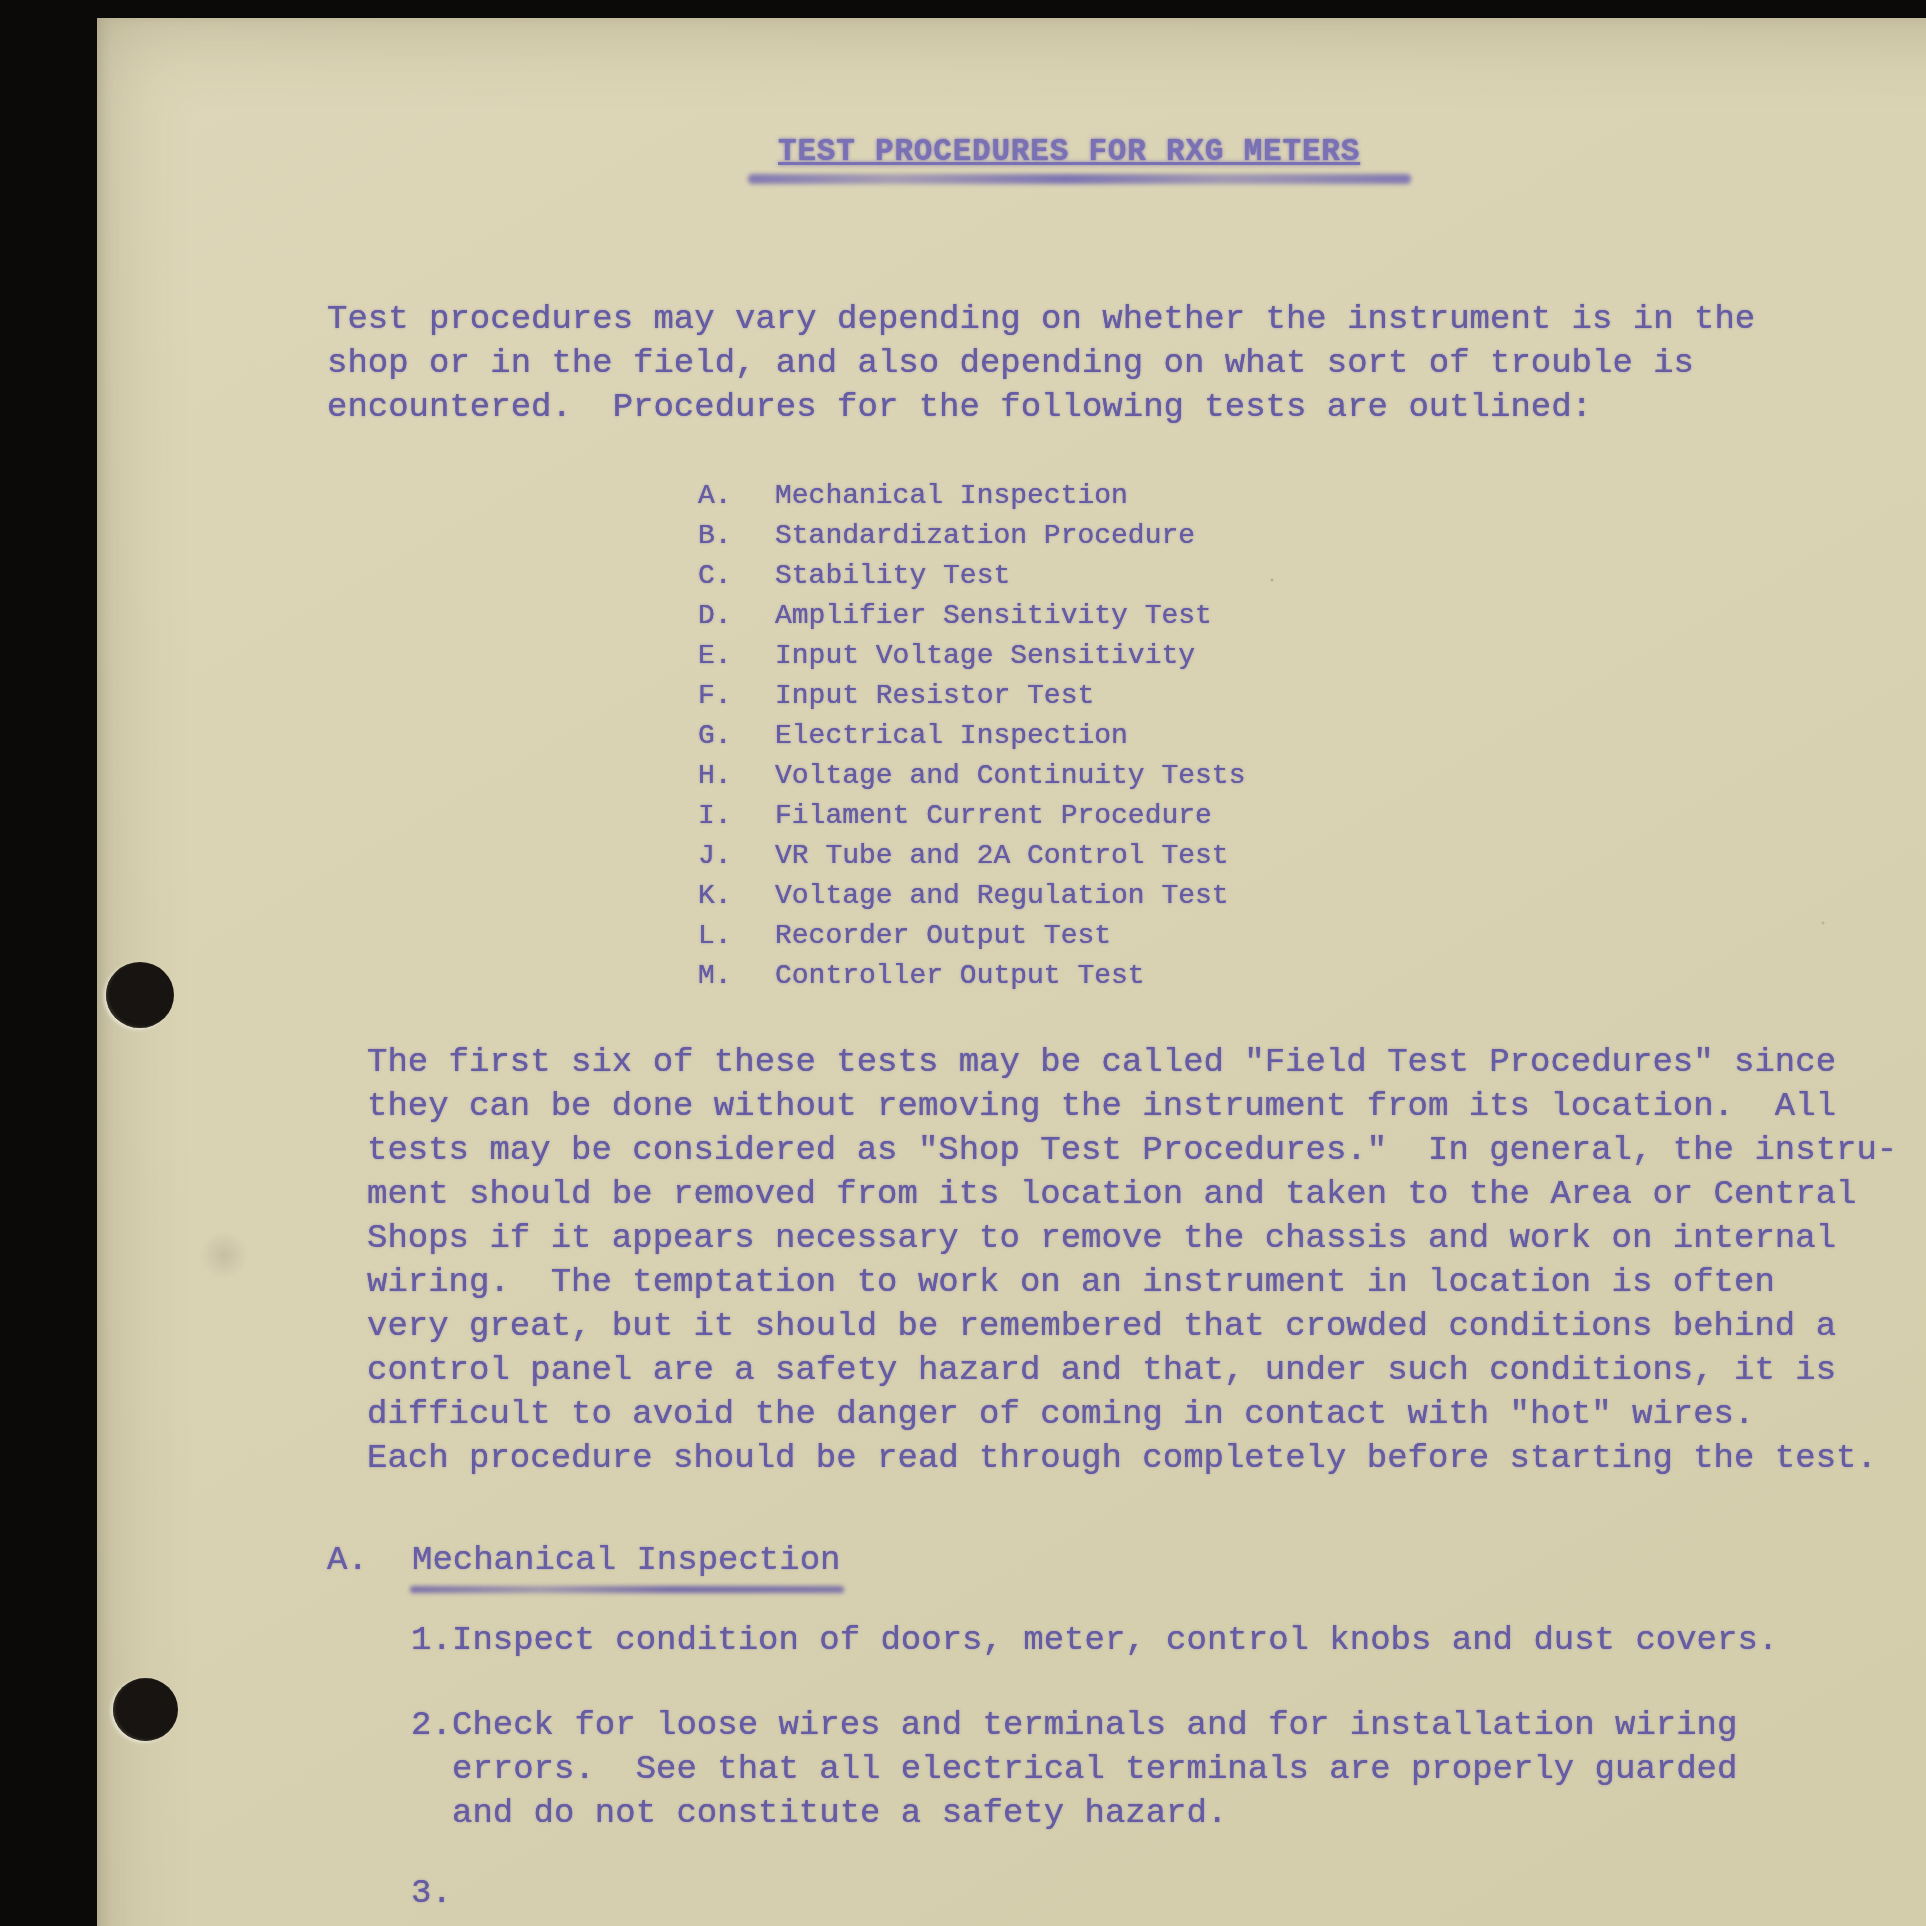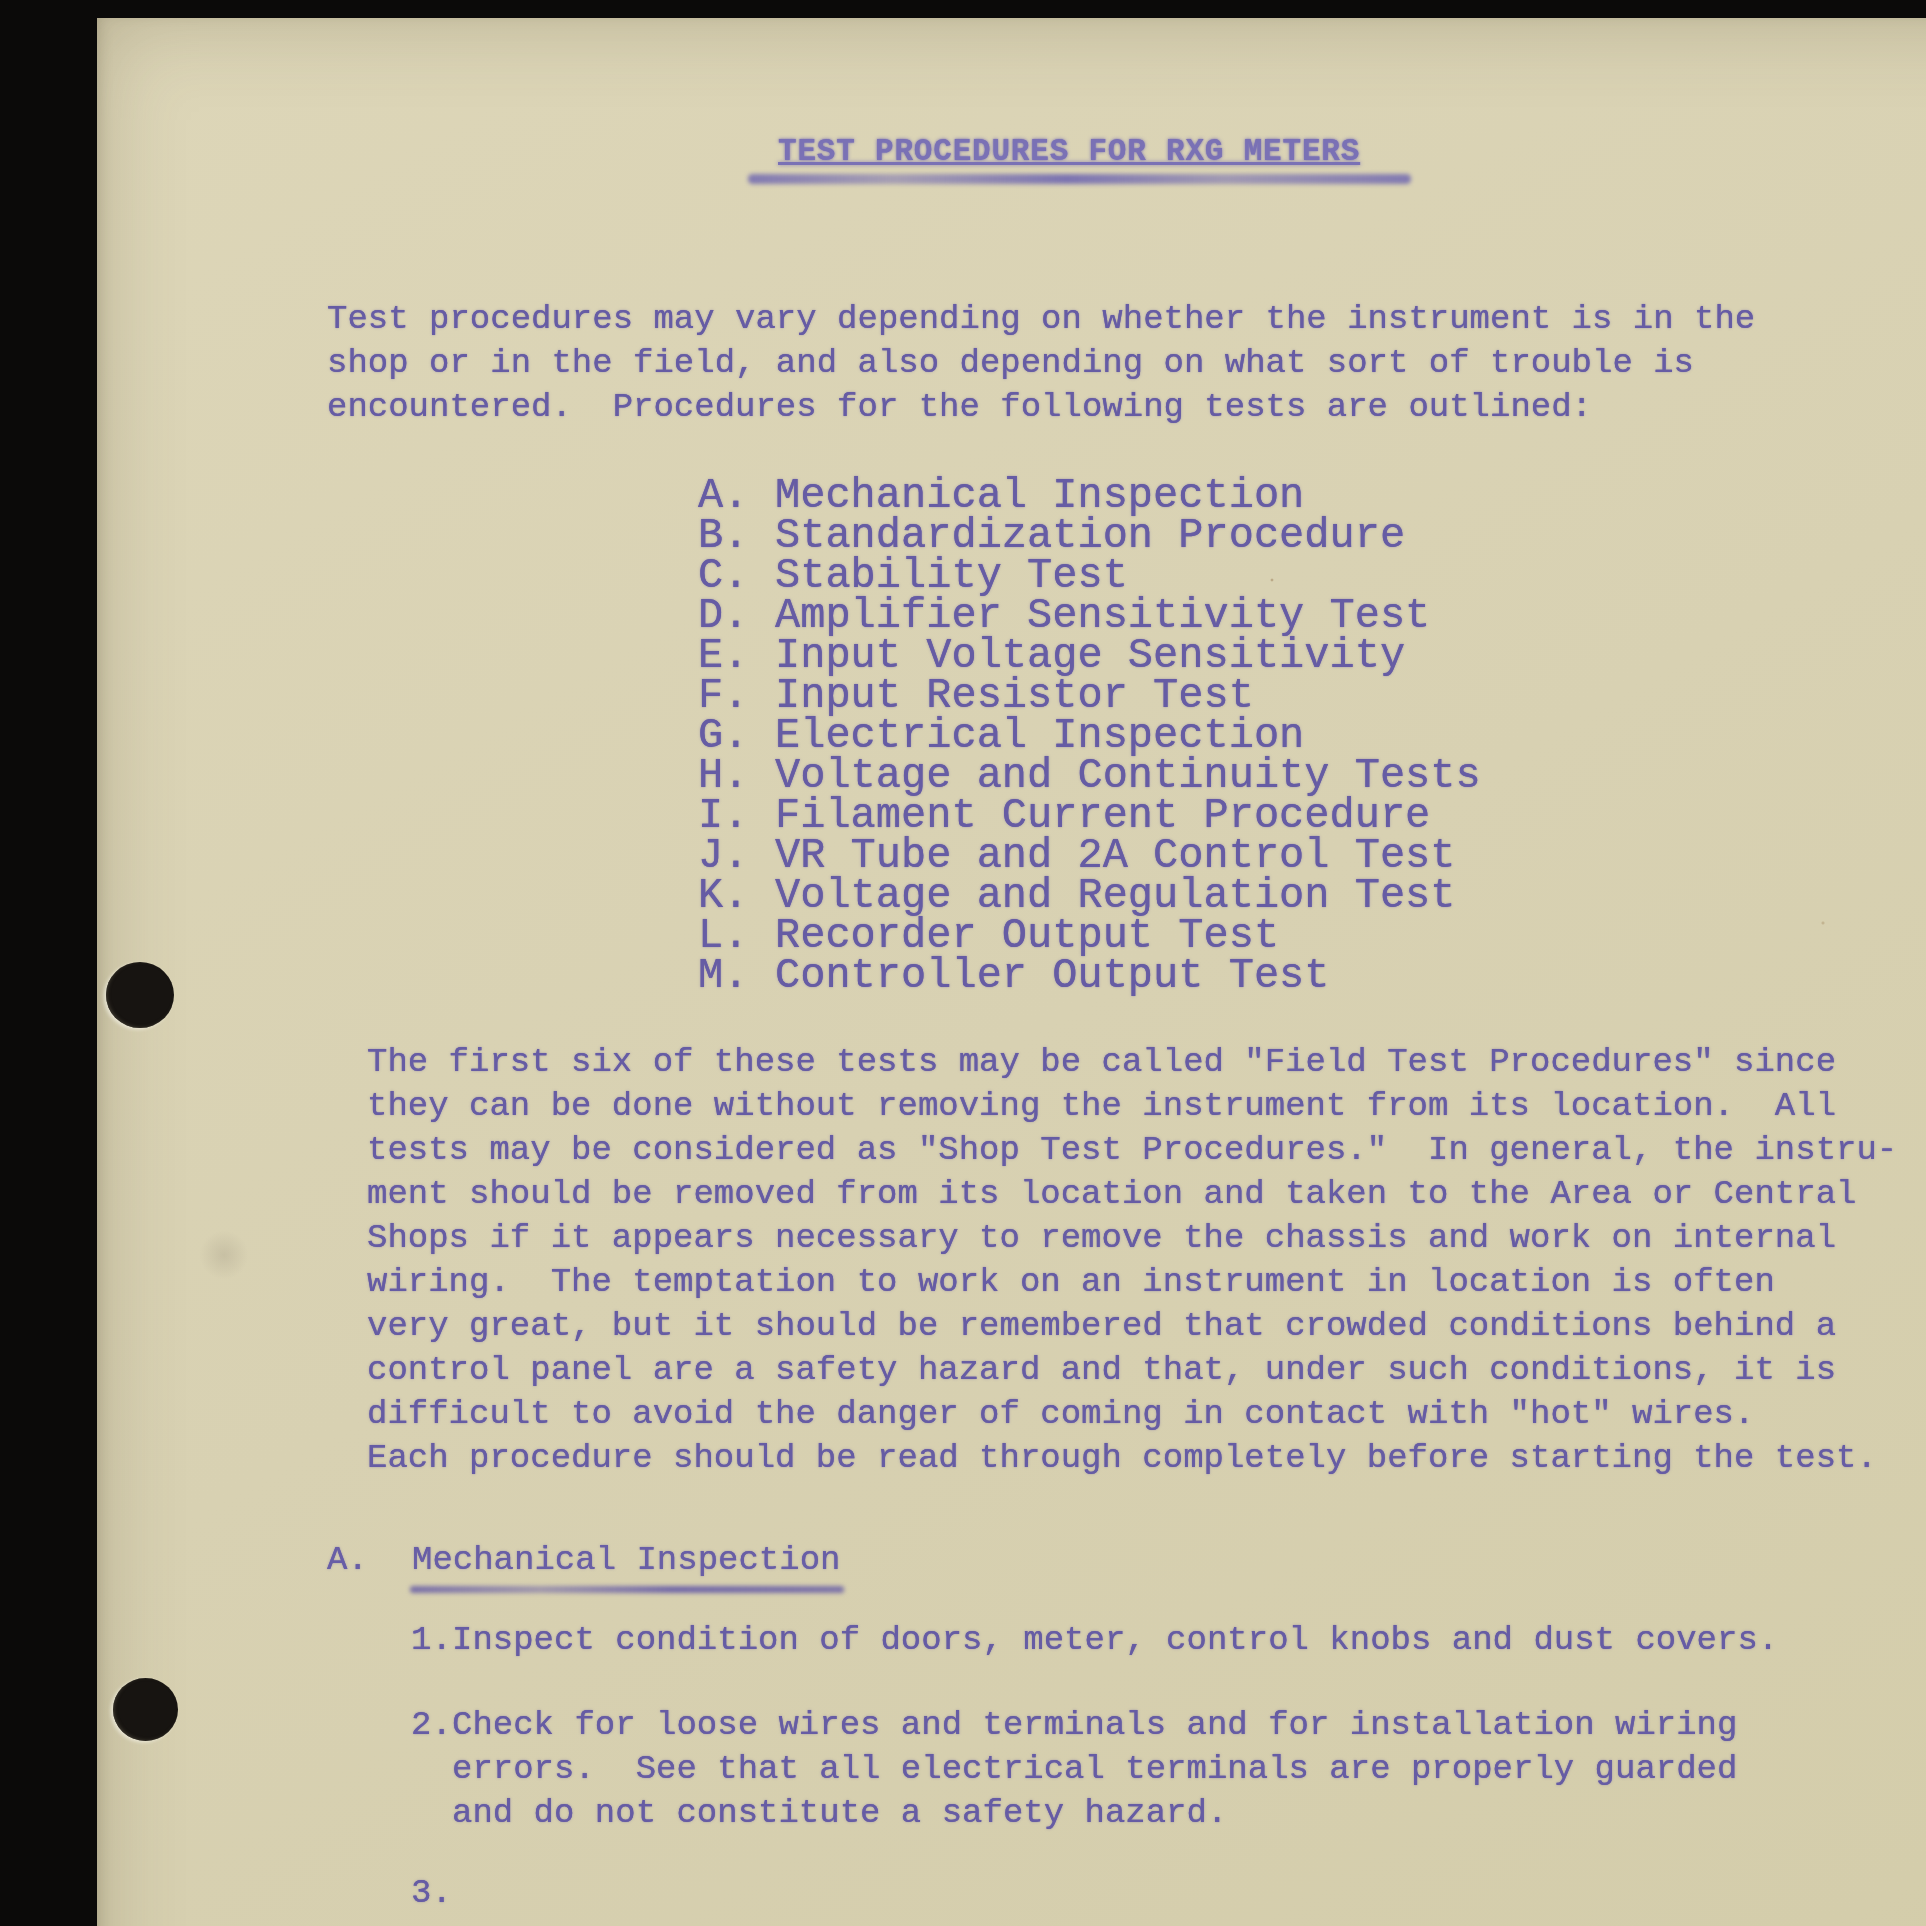--- a/index.html
+++ b/index.html
@@ -17,21 +17,21 @@
   .line{white-space:pre;height:44px;line-height:44px;}
   .para{position:absolute;font-size:34px;color:#665ca4;
         text-shadow:0 0 2.3px rgba(102,92,164,.55),0 0 0.4px rgba(102,92,164,.9);}
   .stamp-title{position:absolute;left:681px;top:116px;font-size:31px;font-weight:bold;
         letter-spacing:0.8px;color:#7a71b5;white-space:pre;
         text-shadow:0 0 3.9px rgba(122,113,181,.85),0 0 1.2px rgba(122,113,181,.9);
         filter:blur(0.6px);text-decoration:underline;}
   .title-underline{position:absolute;left:651px;top:156px;width:663px;height:10px;border-radius:4.6px;
         background:linear-gradient(90deg,rgba(113,105,176,.85),rgba(113,105,176,.5) 22%,rgba(113,105,176,.9) 48%,rgba(113,105,176,.55) 72%,rgba(113,105,176,.85));
         filter:blur(2.3px);}
-  .toc{position:absolute;left:601px;top:458px;font-size:42px;color:#665ca4;
+  .toc{position:absolute;left:601px;top:458px;font-size:28px;color:#665ca4;
         text-shadow:0 0 2.3px rgba(102,92,164,.55),0 0 0.4px rgba(102,92,164,.9);}
   .toc-row{height:40px;line-height:40px;white-space:pre;}
   .toc-letter{display:inline-block;width:77px;}
   .heading{position:absolute;left:230px;font-size:34px;color:#685ea6;white-space:pre;
         text-shadow:0 0 2.3px rgba(104,94,166,.55),0 0 0.4px rgba(104,94,166,.9);}
   .h-letter{position:absolute;left:0;top:0;}
   .h-text{position:absolute;left:85px;top:0;}
   .u::after{content:"";position:absolute;left:-2.3px;right:-3.9px;bottom:-14.6px;height:7px;border-radius:3.1px;
         background:linear-gradient(90deg,rgba(104,94,166,.85),rgba(104,94,166,.5) 30%,rgba(104,94,166,.9) 60%,rgba(104,94,166,.8));
         filter:blur(1.9px);}

